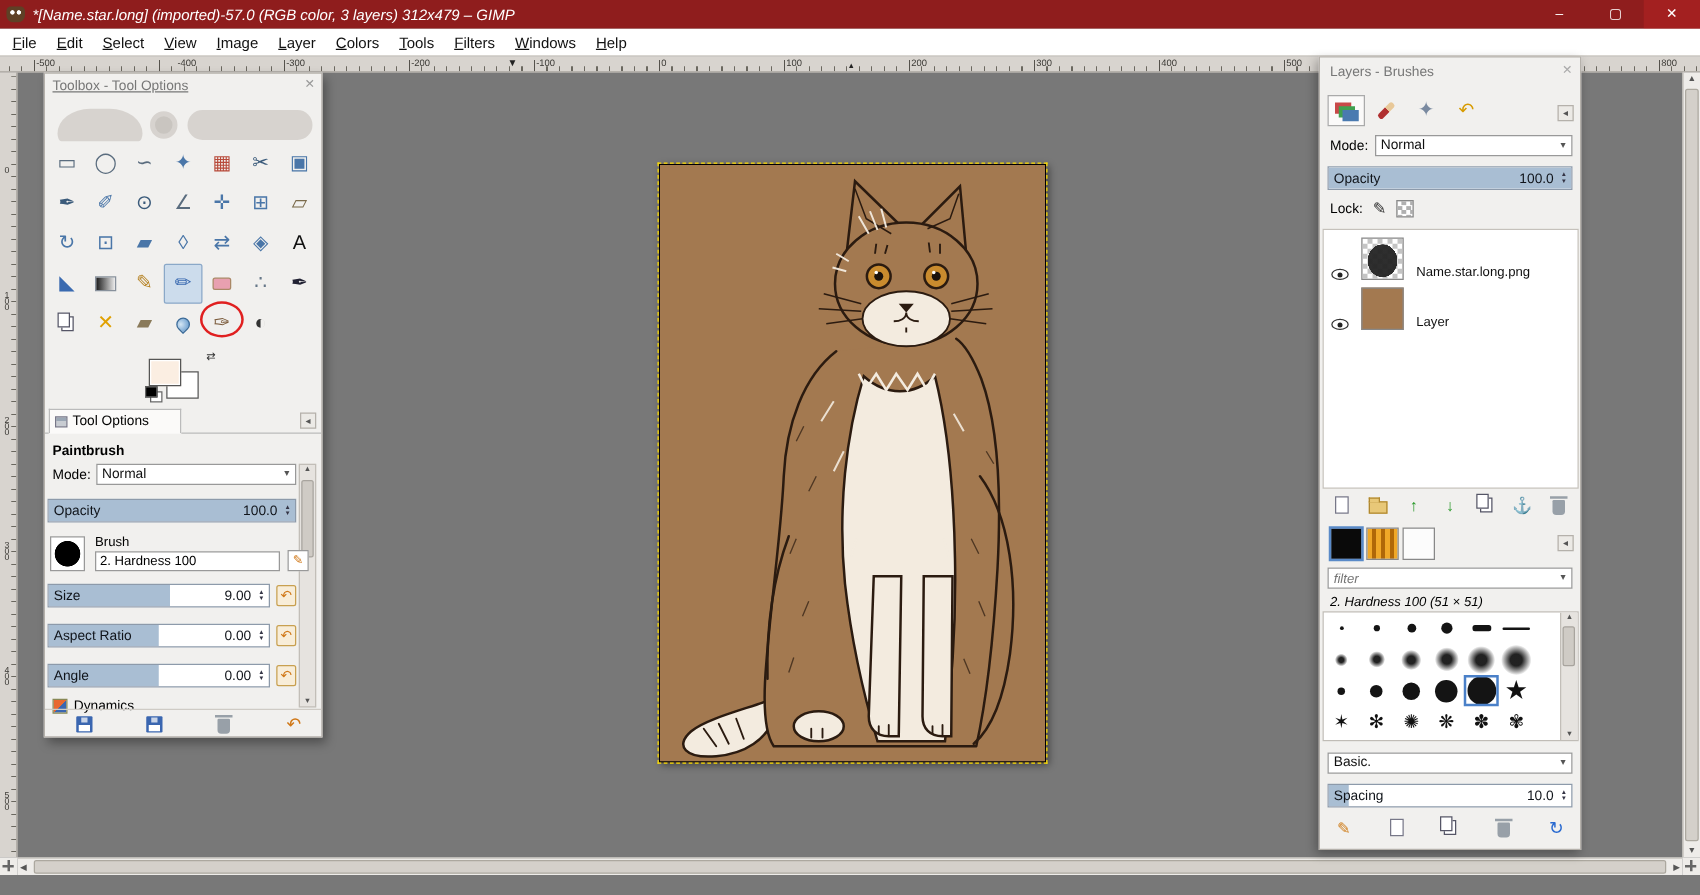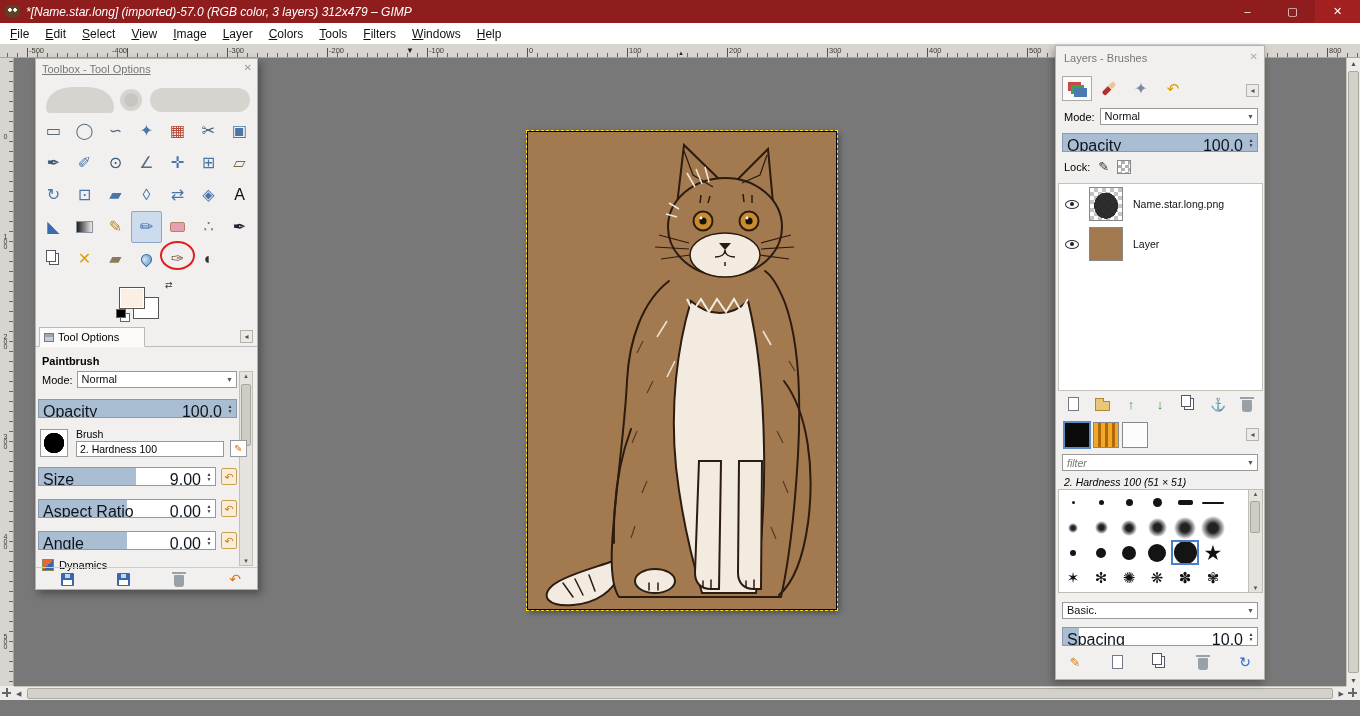--- a/index.html
+++ b/index.html
@@ -45,21 +45,21 @@
   .canvas::after { content:""; position:absolute; inset:-1px; border:1px dashed #ffe000;
     box-shadow:0 0 0 1px #000 inset; pointer-events:none; }
   .canvas svg { display:block; }
 
   
   .panel-title { font-size:11px; color:#777; }
   .combo { position:relative; background:#fff; border:1px solid #999; height:17px; font-size:11px;
     padding:1px 16px 0 4px; color:#111; overflow:hidden; white-space:nowrap; }
   .combo::after { content:"▼"; position:absolute; right:3px; top:4px; font-size:7px; color:#555; }
   .spin-slider { position:relative; height:19px; background:#fff; border:1px solid #8d9aaa;
-    font-size:16px; overflow:hidden; }
+    font-size:11px; overflow:hidden; }
   .ss-fill { position:absolute; left:0; top:0; bottom:0; background:#a9bed3; }
   .ss-label { position:absolute; left:4px; top:3px; color:#10141a; }
   .ss-value { position:absolute; right:14px; top:3px; color:#10141a; }
   .ss-spin { position:absolute; right:1px; top:0; bottom:0; width:10px; display:flex; flex-direction:column;
     align-items:center; justify-content:center; font-size:5px; color:#334; line-height:5px; }
   .ss-spin::before { content:"▲"; } .ss-spin::after { content:"▼"; }
   .glyph { line-height:1; display:inline-block; }
   .mini-btn { background:transparent; border:none; display:flex; align-items:center; justify-content:center;
     width:22px; height:20px; cursor:default; }
   .collapse-btn { position:absolute; width:13px; height:13px; background:#eceae6; border:1px solid #b5b1ab;
@@ -161,21 +161,21 @@
   .dock-tab { width:30px; height:25px; display:flex; align-items:center; justify-content:center; border:1px solid transparent; }
   .dock-tab.active { background:#fbfaf9; border-color:#aaa; }
   .lp-collapse1 { right:5px; top:38px; }
   .lp-mode { position:absolute; left:8px; top:62px; width:194px; display:flex; align-items:center; gap:5px; }
   .lp-mode .combo { flex:1; }
   .lp-opacity { position:absolute; left:6px; top:87px; width:196px; }
   .lock-row { position:absolute; left:8px; top:113px; display:flex; align-items:center; gap:8px; }
   .lock-pencil { font-size:13px; color:#333; }
   .layer-list { position:absolute; left:2px; top:137px; width:205px; height:208px; background:#fff;
     border:1px solid #c5c1bb; overflow:hidden; }
-  .layer-row { height:40px; display:flex; align-items:center; gap:10px; padding-left:6px; }
+  .layer-row { height:40px; display:flex; align-items:flex-end; gap:10px; padding-left:6px; }
   .layer-row.sel { background:#bdc8d8; }
   .thumb { width:34px; height:34px; border:1px solid #888; flex:0 0 auto; }
   .t-checker-dark { background:radial-gradient(ellipse at 50% 55%,rgba(35,35,35,.95) 52%,transparent 53%),
     conic-gradient(#c4c4c4 0 25%,#fff 0 50%,#c4c4c4 0 75%,#fff 0); background-size:100% 100%,8px 8px; }
   .t-checker-sketch { background:linear-gradient(62deg,transparent 47%,#777 49%,transparent 52%),
     linear-gradient(-28deg,transparent 45%,#888 47%,transparent 50%),
     conic-gradient(#c4c4c4 0 25%,#fff 0 50%,#c4c4c4 0 75%,#fff 0); background-size:100% 100%,100% 100%,8px 8px; }
   .t-brown { background:#a37950; }
   .layer-name { font-size:10.5px; color:#111; white-space:nowrap; }
   .layer-buttons { position:absolute; left:6px; top:348px; width:196px; display:flex; justify-content:space-between; }
@@ -251,21 +251,21 @@
       <span class="menu-item">Tools</span>
       <span class="menu-item">Filters</span>
       <span class="menu-item">Windows</span>
       <span class="menu-item">Help</span>
     </div>
 
   <div class="h-ruler">
     <span class="h-marker">▼</span>
     <span class="h-caret">▲</span>
   <span class="rl" style="left: 29px;">-500</span>
-      <span class="rl" style="left: 112px;">-400</span>
+      <span class="rl" style="left: 142px;">-400</span>
       <span class="rl" style="left: 229px;">-300</span>
       <span class="rl" style="left: 329px;">-200</span>
       <span class="rl" style="left: 429px;">-100</span>
       <span class="rl" style="left: 529px;">0</span>
       <span class="rl" style="left: 629px;">100</span>
       <span class="rl" style="left: 729px;">200</span>
       <span class="rl" style="left: 829px;">300</span>
       <span class="rl" style="left: 929px;">400</span>
       <span class="rl" style="left: 1029px;">500</span>
       <span class="rl" style="left: 1129px;">600</span>

